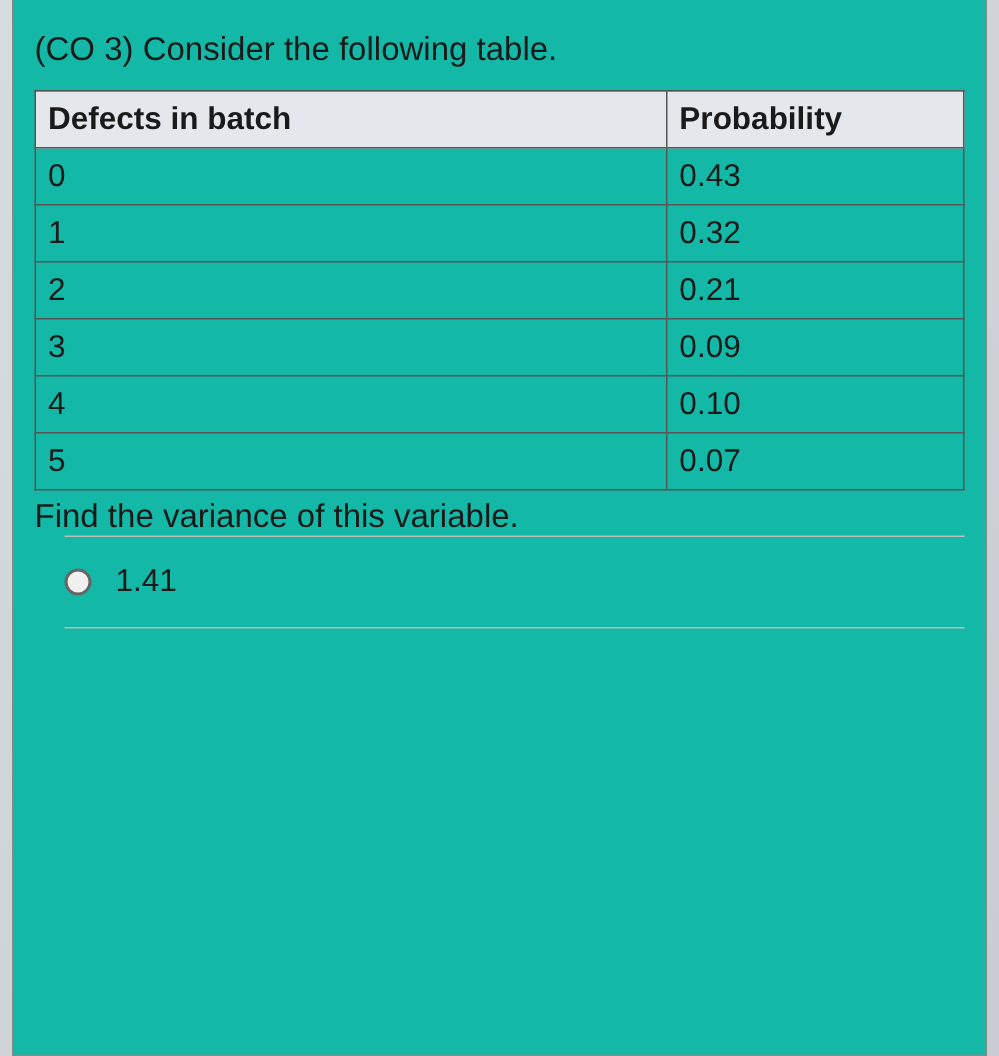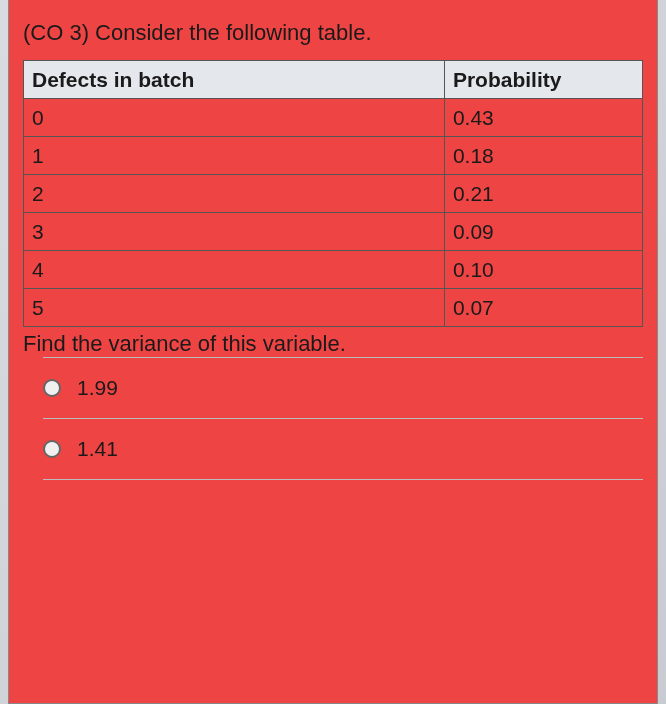--- a/index.html
+++ b/index.html
@@ -9,21 +9,21 @@
     }
     body {
       font-family: Arial, sans-serif;
       background: linear-gradient(135deg, #d8dce0 0%, #c8ccd2 100%);
       width: 666px;
       height: 704px;
       padding: 0;
       overflow: hidden;
     }
     .container {
-      background: #ef4444;
+      background: #14b8a6;
       border: 1px solid #888;
       border-top: none;
       margin: 0 8px;
       padding: 20px 14px 46px 14px;
       height: 100%;
     }
     .question-text {
       font-size: 22px;
       color: #1a1a1a;
       margin-bottom: 14px;
@@ -95,21 +95,21 @@
         <th class="col-prob">Probability</th>
       </tr>
     </thead>
     <tbody>
       <tr>
         <td>0</td>
         <td>0.43</td>
       </tr>
       <tr>
         <td>1</td>
-        <td>0.18</td>
+        <td>0.32</td>
       </tr>
       <tr>
         <td>2</td>
         <td>0.21</td>
       </tr>
       <tr>
         <td>3</td>
         <td>0.09</td>
       </tr>
       <tr>
@@ -121,21 +121,17 @@
         <td>0.07</td>
       </tr>
     </tbody>
   </table>
 
   <div class="instruction">Find the variance of this variable.</div>
 
   <div class="options">
     <div class="option-row">
       <div class="radio-outer"></div>
-      <div class="option-label">1.99</div>
-    </div>
-    <div class="option-row">
-      <div class="radio-outer"></div>
       <div class="option-label">1.41</div>
     </div>
   </div>
 
 </div>
 
 </body></html>

